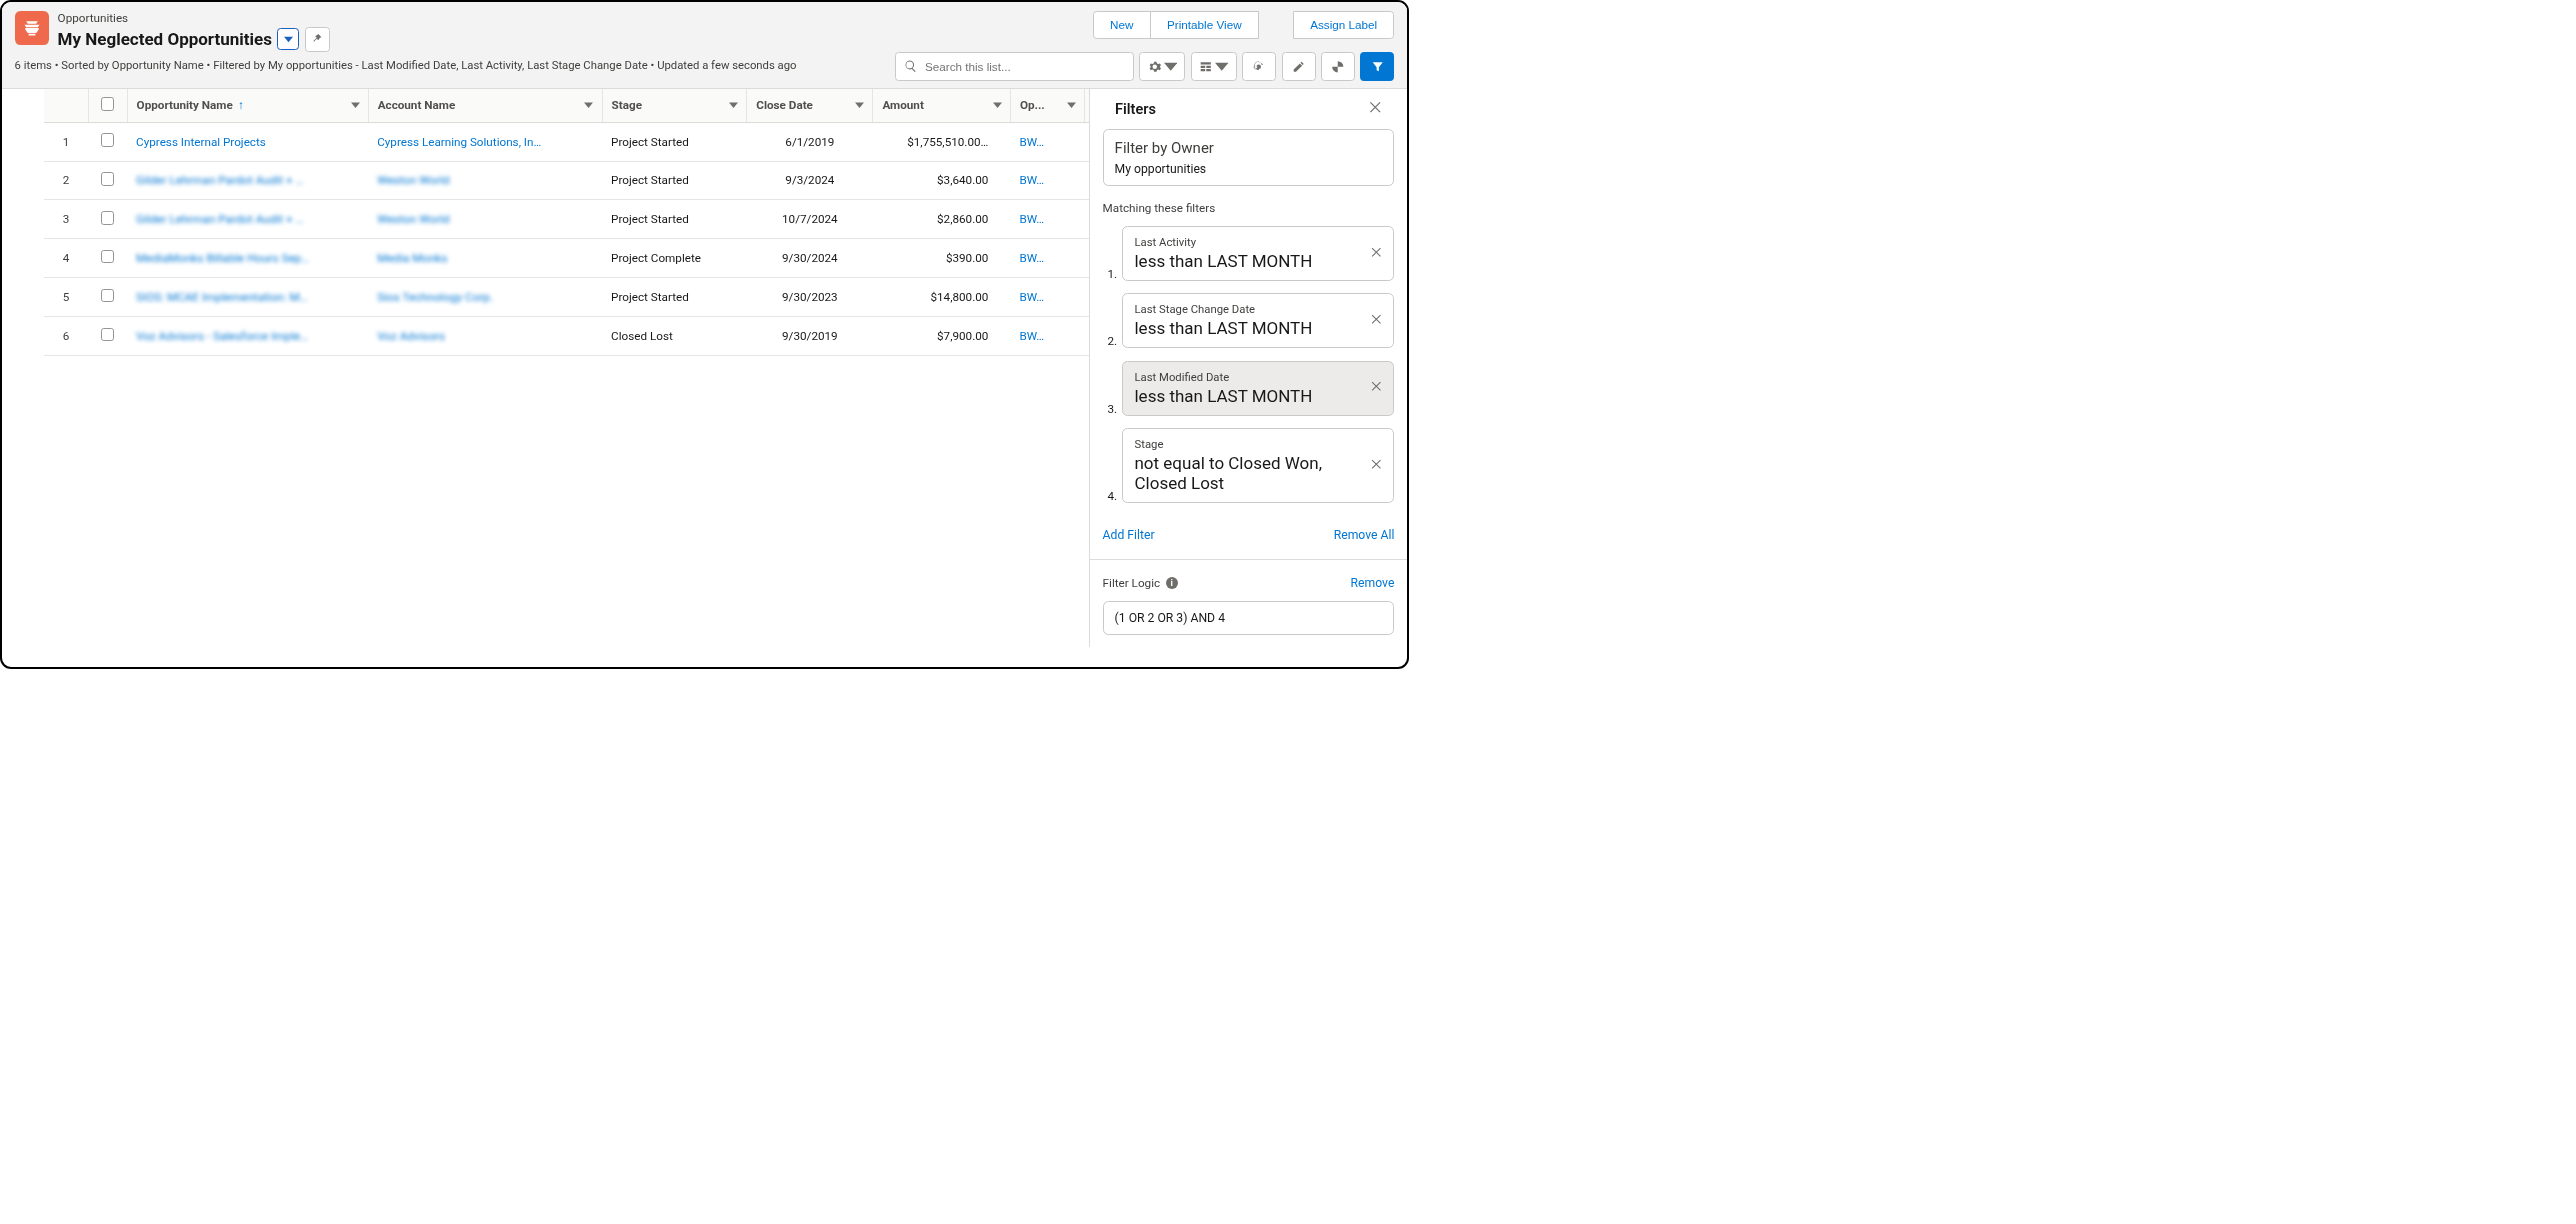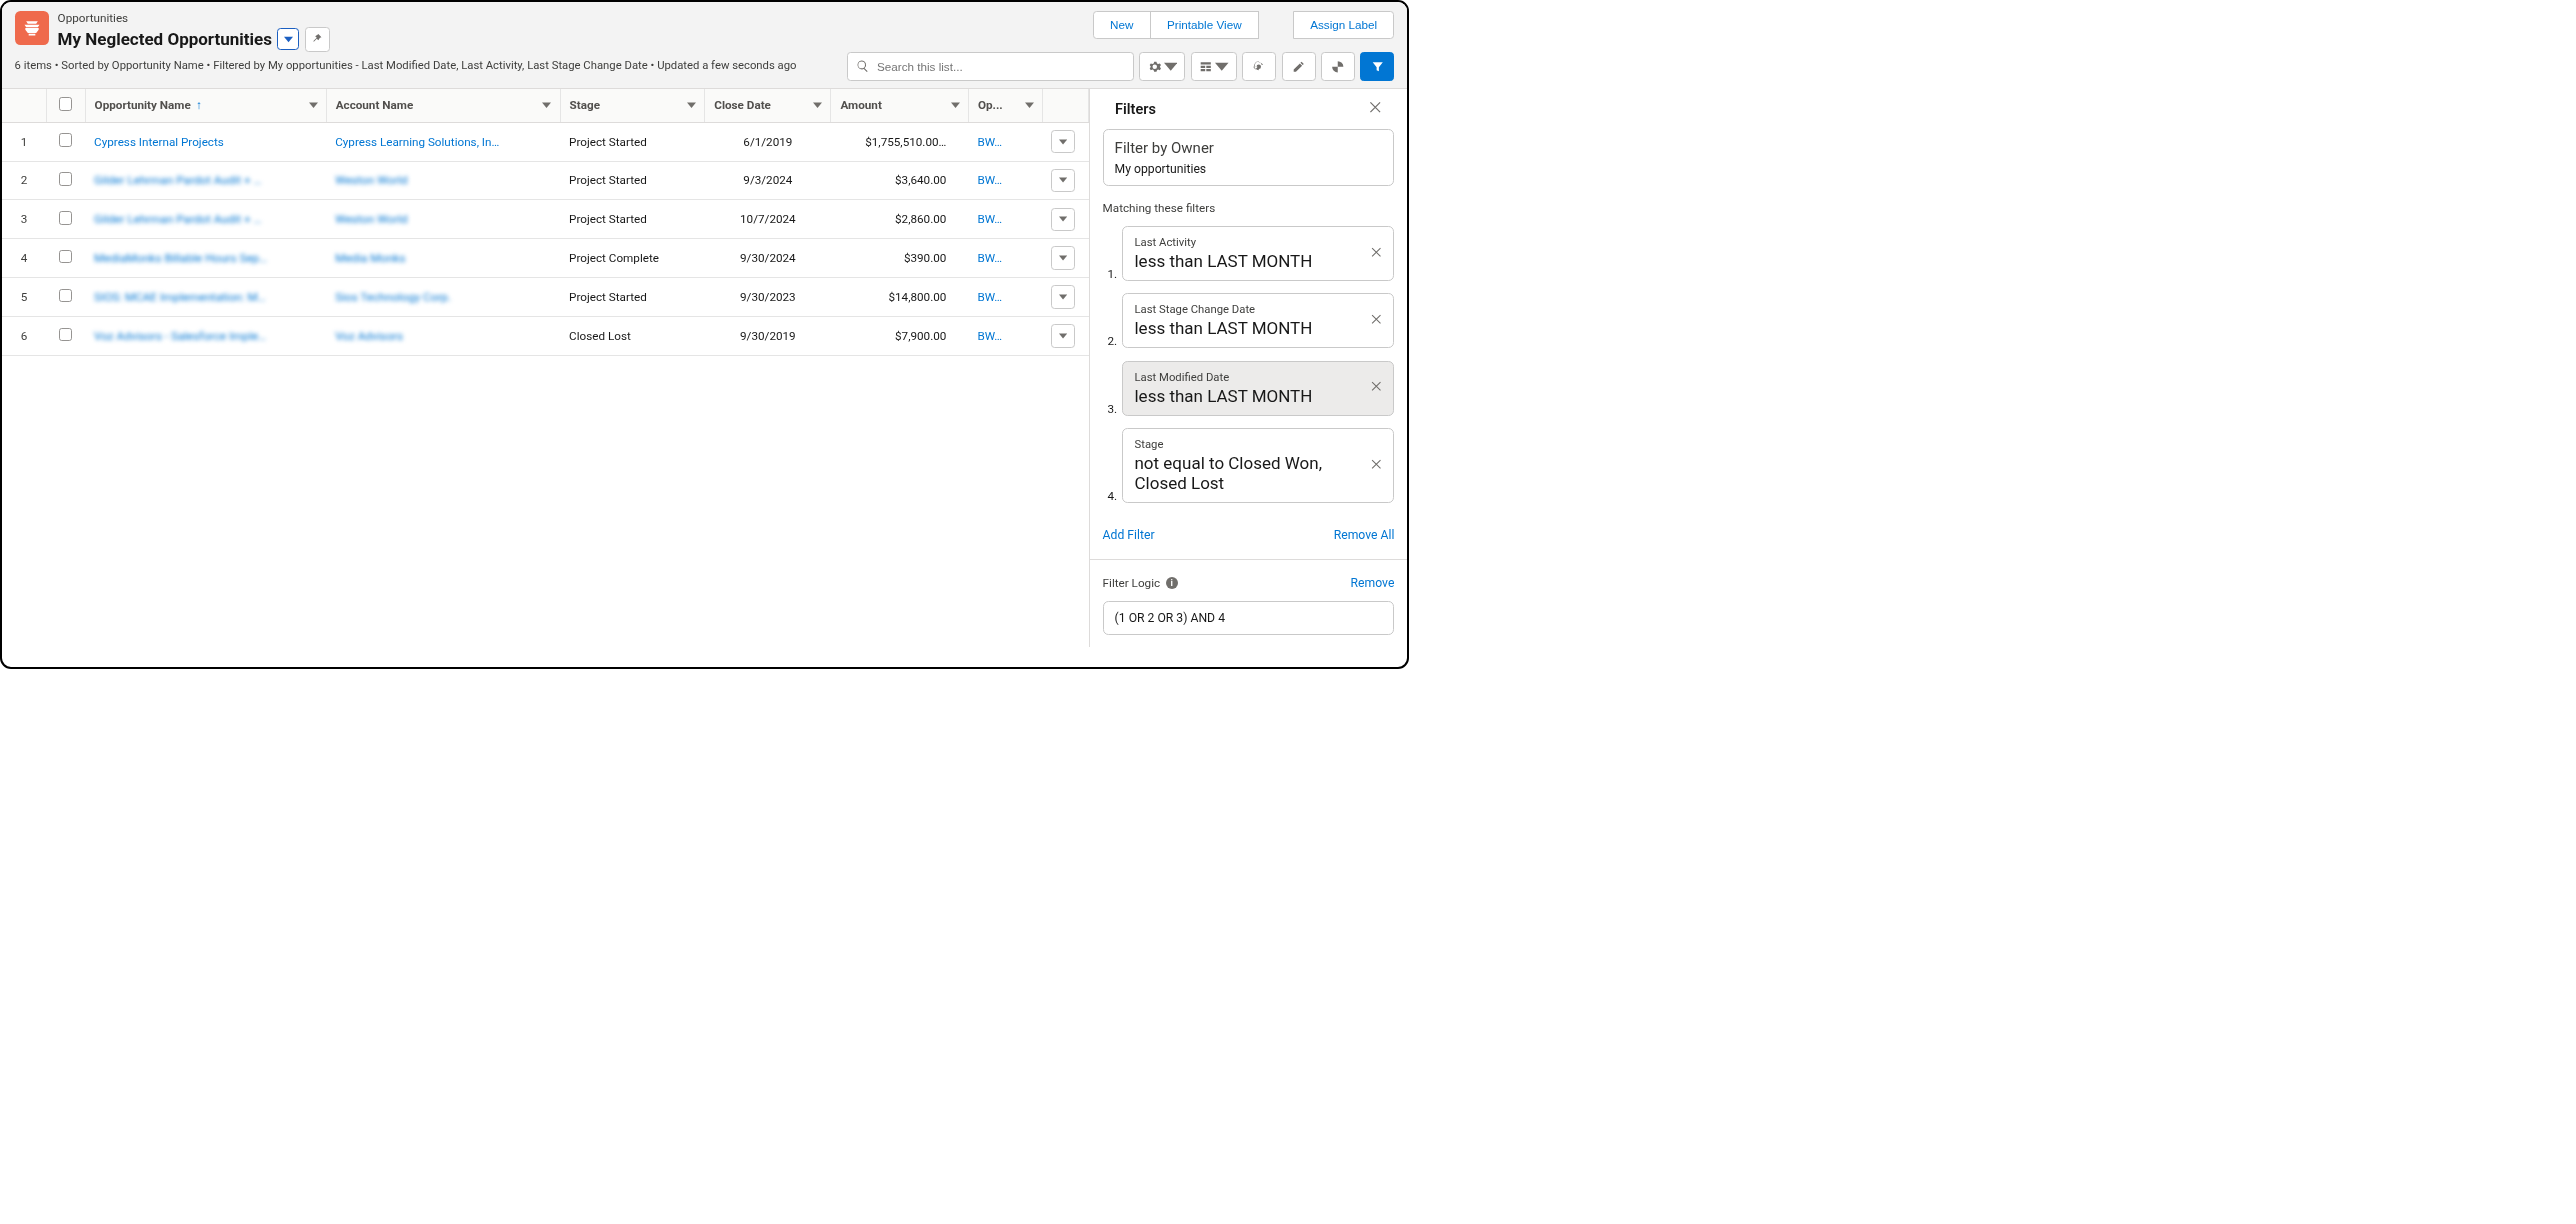--- a/index.html
+++ b/index.html
@@ -70,21 +70,21 @@
   .btn-grouped:last-child { border-radius:0 3.6px 3.6px 0;margin-left:34px; }
 
   .header-second {
     display:flex; justify-content:space-between; align-items:center; gap:11px;
   }
   .meta {
     font-size:11.3px; color:#3e3e3c; max-width: 894px; line-height:1.4;
   }
   .controls-row { display:flex; gap:5.4px; align-items:center;}
   .search-wrap {
-    position:relative; width:287px;
+    position:relative; width:239px;
   }
   .search-wrap svg{position:absolute; left:9px; top:50%; transform:translateY(-50%); width:13.5px;height:13.5px; fill:#706e6b;}
   .search-input{
     width:100%; height:29px; border:0.9px solid #c9c9c9; border-radius:3.6px;
     padding:0 9px 0 29px; font-size:11.7px; color:#181818;
   }
   .icon-btn{
     height:29px; min-width:34px; border:0.9px solid #c9c9c9; border-radius:3.6px;
     background:#fff; display:flex; align-items:center; justify-content:center; gap:2.7px;
     cursor:pointer; padding:0 7.2px;
@@ -96,21 +96,21 @@
 
   
   .body { display:flex; height: calc(100% - 107px); }
   .table-area{ flex:1; overflow:auto; }
   .filter-panel{
     width:318px; border-left:0.9px solid #dddbda; display:flex; flex-direction:column;
     background:#fff; overflow:auto;
   }
 
   
-  table{ width:100%; border-collapse:collapse; table-layout:fixed;}
+  table{ width:100%; border-collapse:collapse; table-layout:fixed;margin-left:42px;}
   thead th{
     background:#fafaf9; border-bottom:0.9px solid #dddbda; border-right:0.9px solid #e5e5e5;
     text-align:left; font-weight:700; font-size:11.7px; color:#514f4d;
     padding:8.1px 9px; position:relative; white-space:nowrap; overflow:hidden; text-overflow:ellipsis;
   }
   thead th .col-menu{
     position:absolute; right:5.4px; top:50%; transform:translateY(-50%);
     width:14.5px;height:14.5px; display:flex;align-items:center;justify-content:center;
     cursor:pointer;
   }

